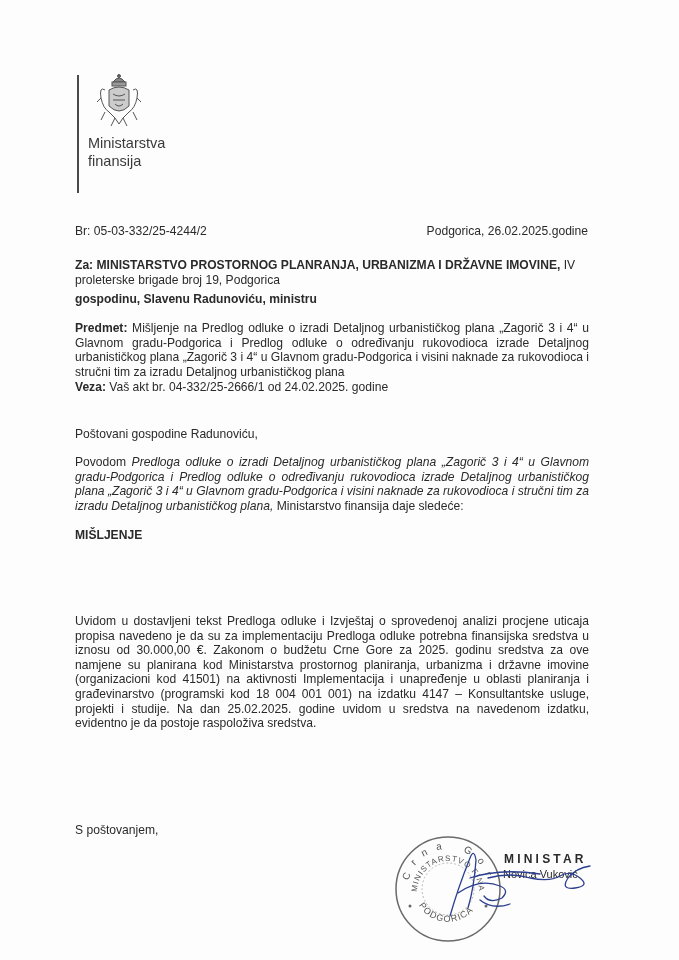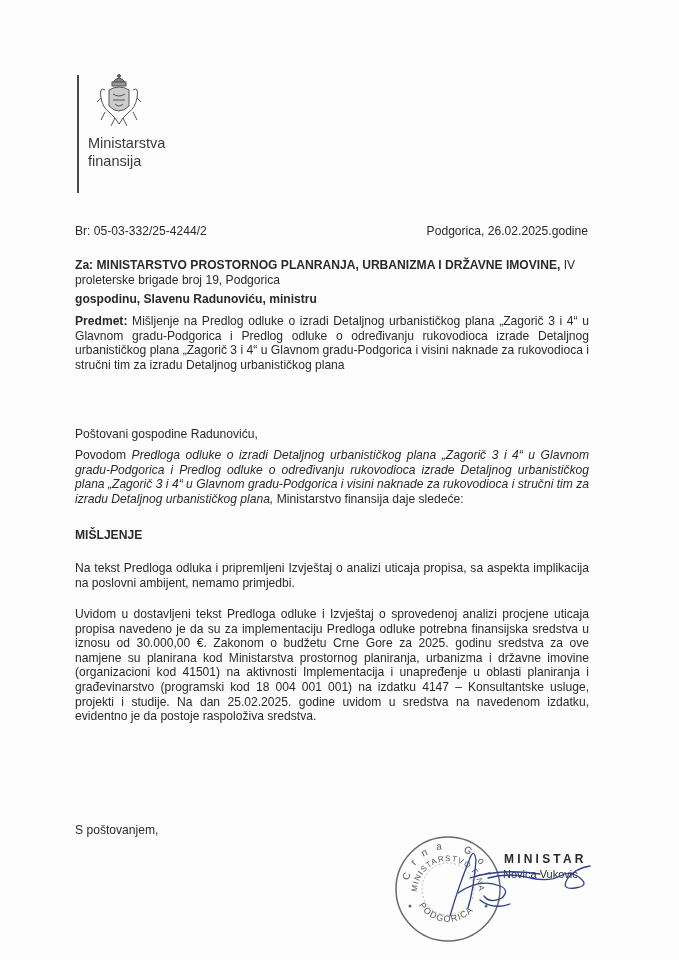--- a/index.html
+++ b/index.html
@@ -7,21 +7,21 @@
          font-family: "Liberation Sans", sans-serif; color: #2a2a2a; }
   .page { position: absolute; left: 0; top: 0; width: 679px; height: 960px; background: #fdfdfd; }
 
   
   .lh-bar { position: absolute; left: 77px; top: 75px; width: 2px; height: 118px; background: #4a4a4a; }
   .crest { position: absolute; left: 95px; top: 72px; width: 48px; height: 58px; }
   .lh-name { position: absolute; left: 88px; top: 134px; font-size: 14.5px; line-height: 18px; color: #3a3a3a; }
   .lh-addr { position: absolute; right: 66px; top: 85px; text-align: right; font-size: 10px; line-height: 13.5px; color: #333; font-family: "DejaVu Sans", sans-serif; }
 
   .txt { position: absolute; left: 75px; width: 514px; font-size: 12.1px; line-height: 14.6px; }
-  .just { text-align: justify; }
+  .just { text-align: justify; margin-top: 7px; }
   .b { font-weight: bold; }
   .i { font-style: italic; }
 
   .ref { position: absolute; left: 75px; top: 224px; font-size: 12.1px; }
   .date { position: absolute; right: 91px; top: 224px; font-size: 12.1px; }
 
   .heading { position: absolute; left: 75px; width: 514px; top: 528px; text-align: left; font-weight: bold; font-size: 12.1px; }
 
   .stamp { position: absolute; left: 393px; top: 834px; width: 110px; height: 110px; }
   .sig { position: absolute; left: 440px; top: 838px; width: 170px; height: 85px; }
@@ -59,32 +59,35 @@
     <span class="b">MINISTARSTVO PROSTORNOG PLANRANJA, URBANIZMA I DRŽAVNE IMOVINE,</span>
     <span>IV proleterske brigade broj 19, Podgorica</span>
   </div>
   <div class="txt b" style="top:292px;">gospodinu, Slavenu Radunoviću, ministru</div>
 
   <div class="txt just" style="top:314px;">
     <span class="b">Predmet:</span>
     <span>Mišljenje na Predlog odluke o izradi Detaljnog urbanističkog plana „Zagorič 3 i 4“ u Glavnom gradu-Podgorica i Predlog odluke o određivanju rukovodioca izrade Detaljnog urbanističkog plana „Zagorič 3 i 4“ u Glavnom gradu-Podgorica i visini naknade za rukovodioca i stručni tim za izradu Detaljnog urbanističkog plana</span>
   </div>
 
+  <div class="txt" style="top:380px;">
+    <span class="b">Veza:</span>
+    <span>Vaš akt br. 04-332/25-2666/1 od 24.02.2025. godine</span>
+  </div>
 
   <div class="txt" style="top:427px;">Poštovani gospodine Radunoviću,</div>
 
   <div class="txt just" style="top:448px;">
     <span>Povodom</span>
     <span class="i">Predloga odluke o izradi Detaljnog urbanističkog plana „Zagorič 3 i 4“ u Glavnom gradu-Podgorica i Predlog odluke o određivanju rukovodioca izrade Detaljnog urbanističkog plana „Zagorič 3 i 4“ u Glavnom gradu-Podgorica i visini naknade za rukovodioca i stručni tim za izradu Detaljnog urbanističkog plana,</span>
     <span>Ministarstvo finansija daje sledeće:</span>
   </div>
 
   <div class="heading">MIŠLJENJE</div>
 
-  <div class="txt just" style="top:561px;">Na tekst Predloga odluka i pripremljeni Izvještaj o analizi uticaja propisa, sa aspekta implikacija na poslovni ambijent, nemamo primjedbi.</div>
   <div class="txt just" style="top:607px;">Uvidom u dostavljeni tekst Predloga odluke i Izvještaj o sprovedenoj analizi procjene uticaja propisa navedeno je da su za implementaciju Predloga odluke potrebna finansijska sredstva u iznosu od 30.000,00 €. Zakonom o budžetu Crne Gore za 2025. godinu sredstva za ove namjene su planirana kod Ministarstva prostornog planiranja, urbanizma i državne imovine (organizacioni kod 41501) na aktivnosti Implementacija i unapređenje u oblasti planiranja i građevinarstvo (programski kod 18 004 001 001) na izdatku 4147 – Konsultantske usluge, projekti i studije. Na dan 25.02.2025. godine uvidom u sredstva na navedenom izdatku, evidentno je da postoje raspoloživa sredstva.</div>
 
   <div class="txt" style="top:823px;">S poštovanjem,</div>
 
   <svg class="stamp" viewBox="0 0 110 110">
     <defs>
       <path id="ringTop" d="M15 55 A40 40 0 0 1 95 55"></path>
       <path id="ringBot" d="M22 62 A34 34 0 0 0 88 62"></path>
       <path id="ringIn" d="M24 58 A31 31 0 0 1 86 58"></path>
     </defs>

